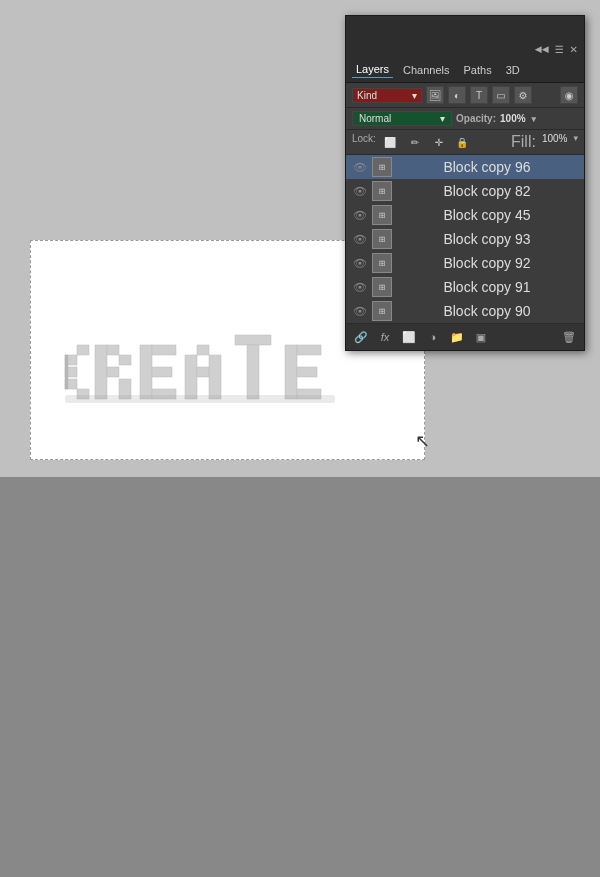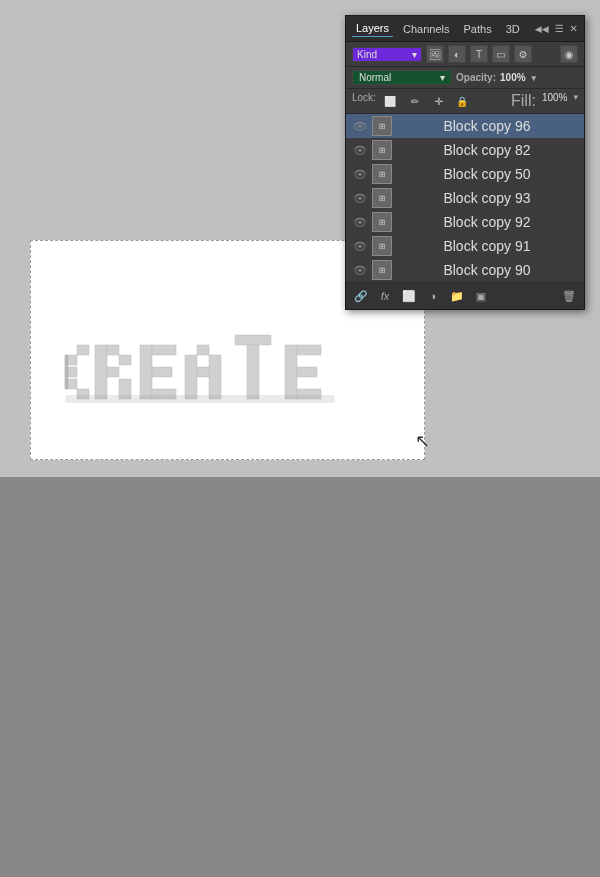--- a/index.html
+++ b/index.html
@@ -85,20 +85,21 @@
       padding: 4px 6px;
       border-bottom: 1px solid #1a1a1a;
       gap: 6px;
     }
 
     .panel-tab {
       color: #ccc;
       font-size: 11px;
       padding: 2px 4px;
       cursor: pointer;
+      margin-top: 41px;
     }
 
     .panel-tab.active {
       color: #fff;
       border-bottom: 1px solid #4d9fca;
     }
 
     .panel-controls-right {
       margin-left: auto;
       color: #aaa;
@@ -110,21 +111,21 @@
 
     .panel-row {
       display: flex;
       align-items: center;
       padding: 3px 6px;
       gap: 4px;
       border-bottom: 1px solid #2a2a2a;
     }
 
     .kind-dropdown {
-      background: #6d28d9;
+      background: #7f1d1d;
       color: #ddd;
       border: 1px solid #444;
       padding: 1px 4px;
       font-size: 10px;
       width: 70px;
       display: flex;
       align-items: center;
       justify-content: space-between;
     }
 
@@ -402,21 +403,21 @@
         <span class="layer-name">Block copy 96</span>
       </div>
       <div class="layer-row">
         <div class="layer-eye">👁</div>
         <div class="layer-thumb">⊞</div>
         <span class="layer-name">Block copy 82</span>
       </div>
       <div class="layer-row">
         <div class="layer-eye">👁</div>
         <div class="layer-thumb">⊞</div>
-        <span class="layer-name">Block copy 50</span>
+        <span class="layer-name">Block copy 45</span>
       </div>
       <div class="layer-row">
         <div class="layer-eye">👁</div>
         <div class="layer-thumb">⊞</div>
         <span class="layer-name">Block copy 93</span>
       </div>
       <div class="layer-row">
         <div class="layer-eye">👁</div>
         <div class="layer-thumb">⊞</div>
         <span class="layer-name">Block copy 92</span>

